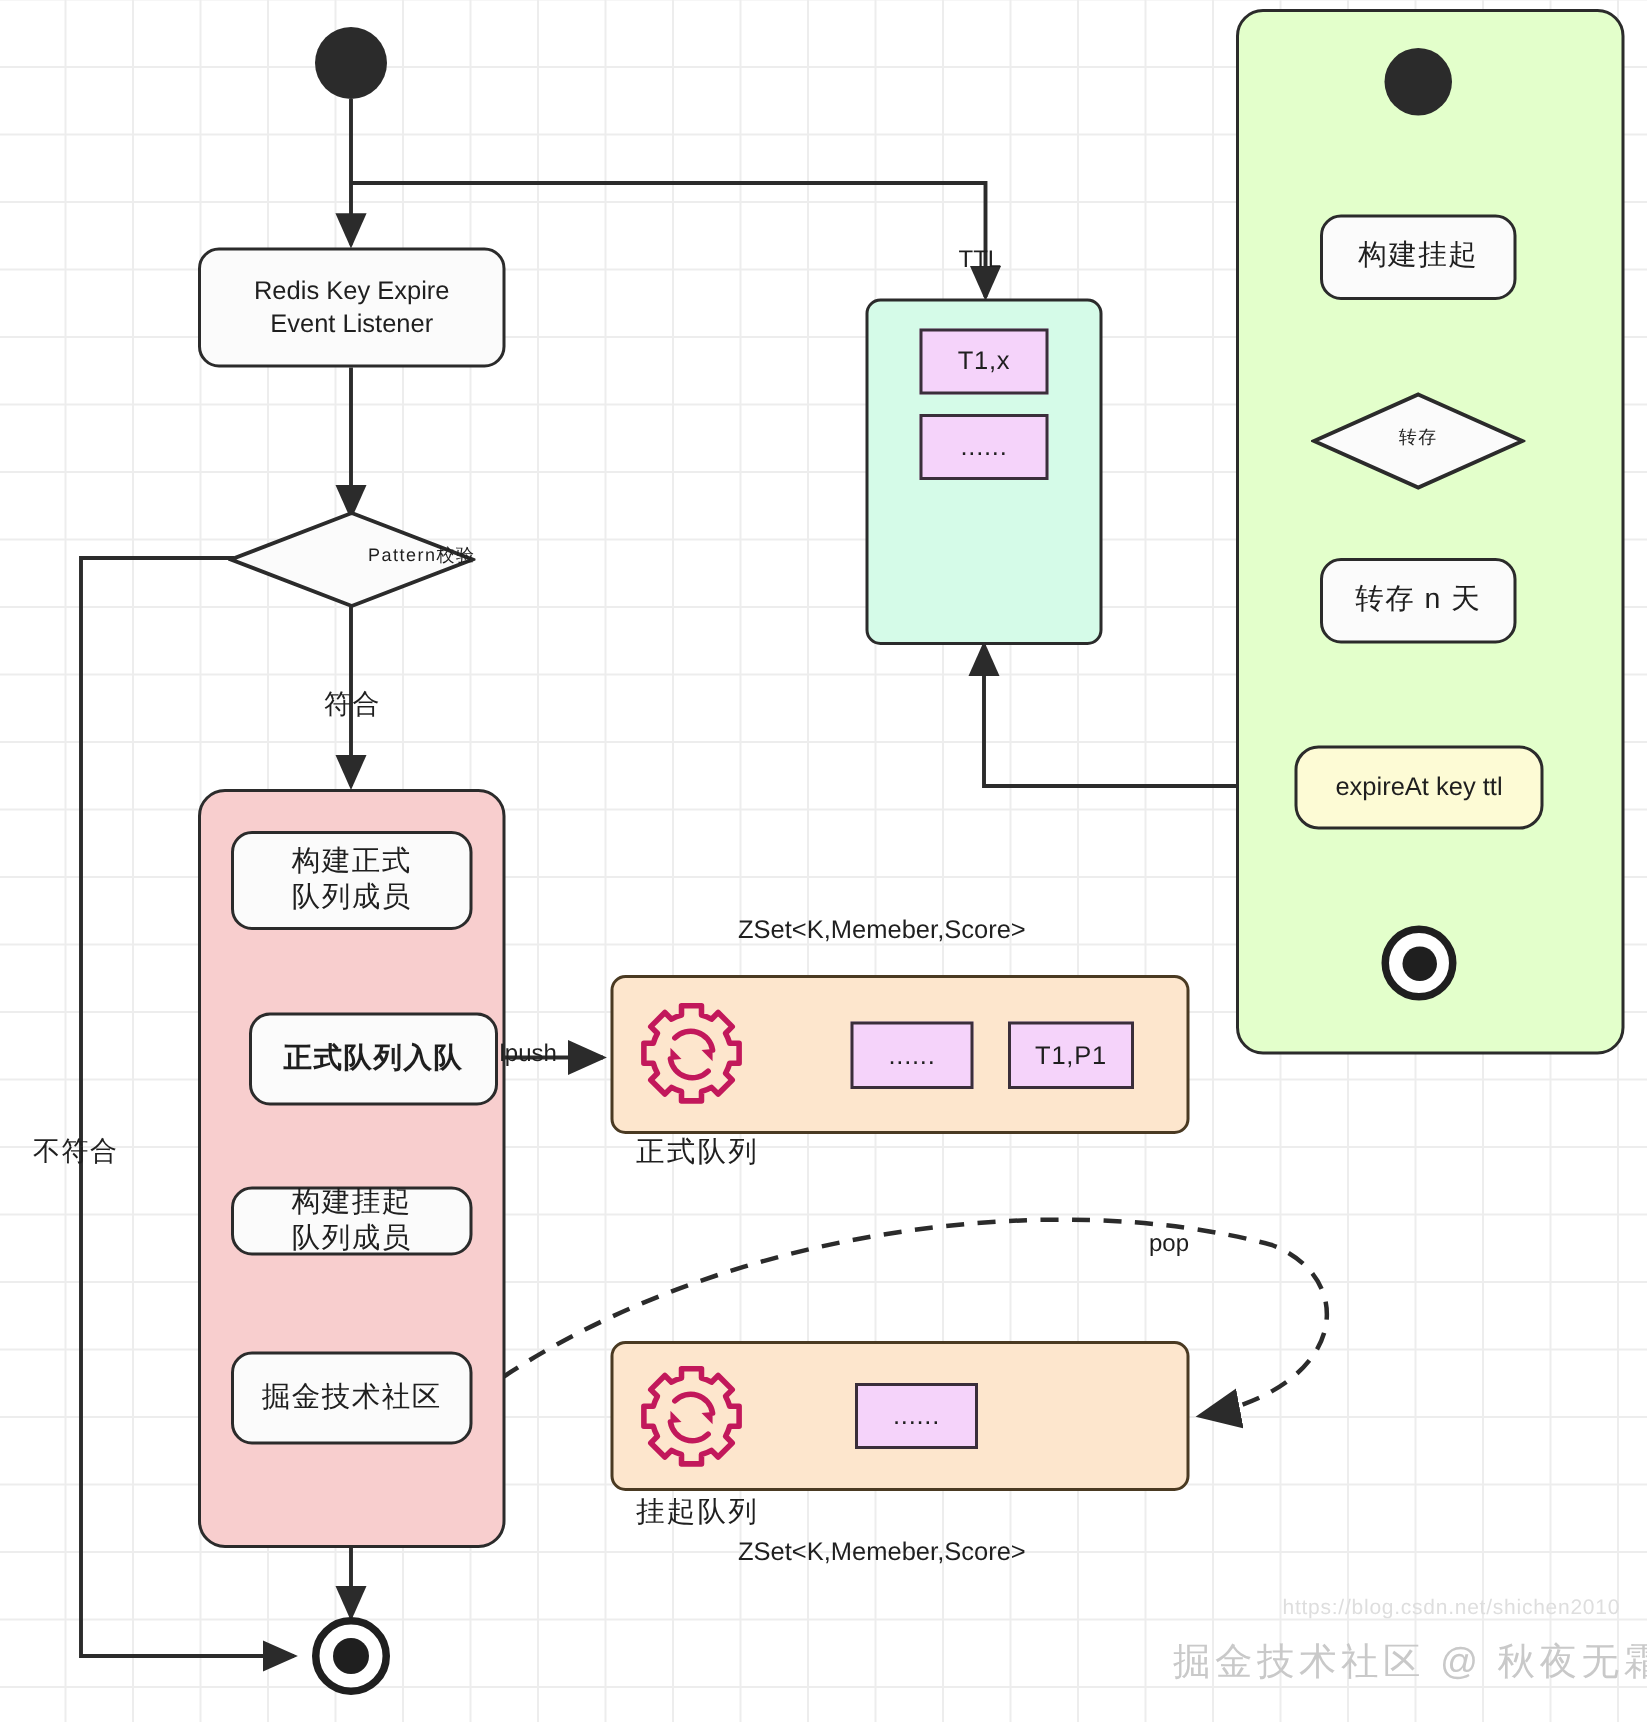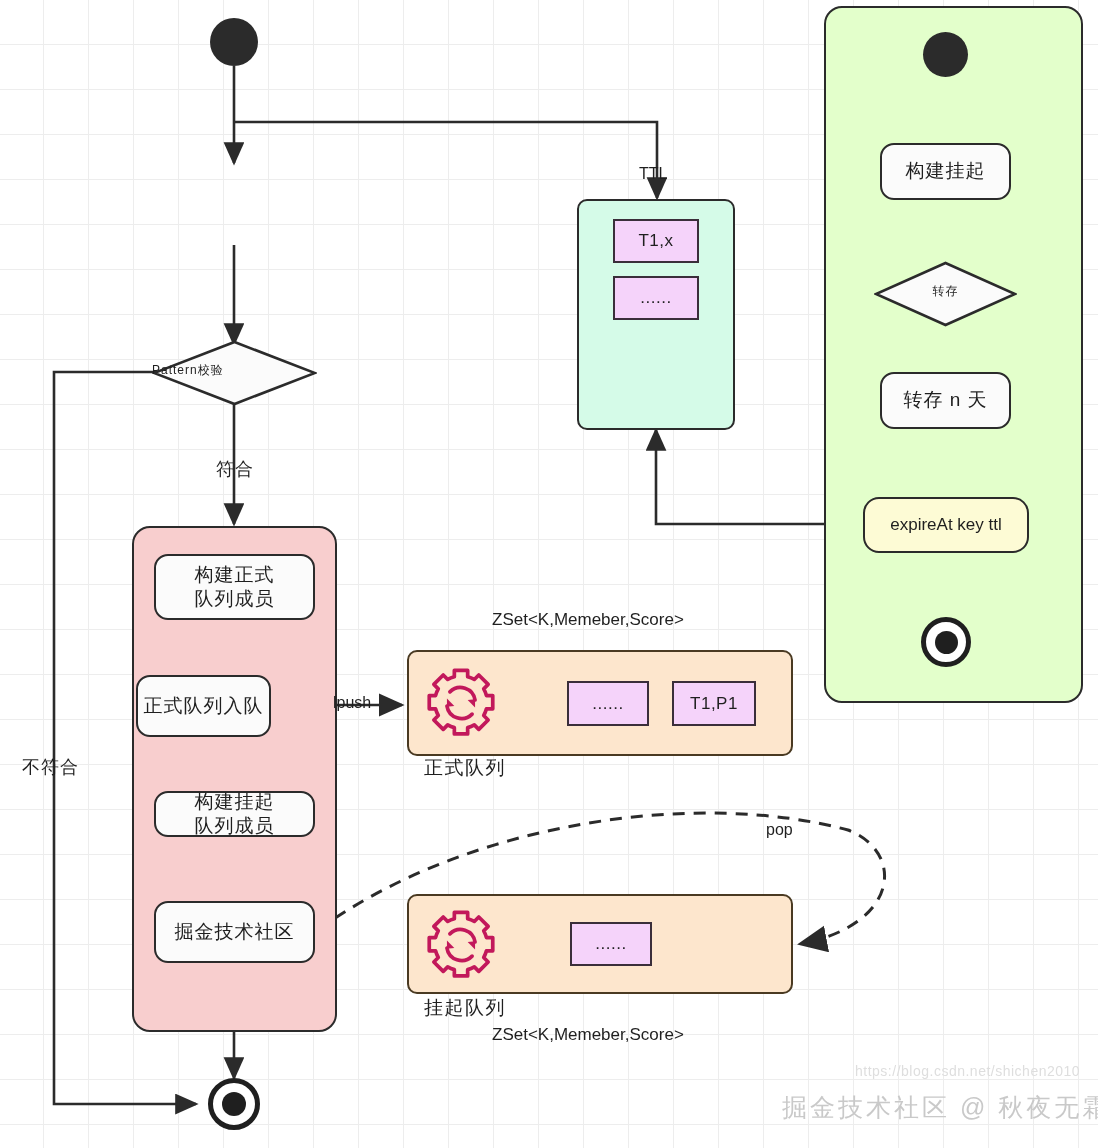--- a/index.html
+++ b/index.html
@@ -176,36 +176,38 @@
       <path d="M945,554 L945,615" marker-end="url(#arrow)"></path>
     </g>
 
     <g stroke="#2b2b2b" stroke-width="3" fill="none" stroke-dasharray="12,9">
       <path d="M318,930 C470,820 700,790 848,830 C905,852 900,925 800,944" marker-end="url(#arrow-big)"></path>
     </g>
   </svg>
 
   <div class="start-dot" style="left:210px; top:18px; width:48px; height:48px;"></div>
 
+  <div class="node rbox" style="left:132px; top:165px; width:205px; height:80px;">Redis Key Expire
+Event Listener</div>
 
   <svg style="position:absolute; left:152px; top:340px; width:165px; height:66px;" viewBox="0 0 165 66" xmlns="http://www.w3.org/2000/svg">
     <polygon points="82.5,2 163,33 82.5,64 2,33" fill="#fbfbfb" stroke="#2b2b2b" stroke-width="2.6"></polygon>
   </svg>
-  <div class="diamond-label" style="left:152px; top:362px; width:165px; text-align:left;">Pattern校验</div>
+  <div class="diamond-label" style="left:152px; top:362px; width:165px; text-align:right;">Pattern校验</div>
 
   <div class="edge-label cn" style="left:216px; top:457px;">符合</div>
 
   <div class="edge-label cn" style="left:22px; top:755px;">不符合</div>
 
   <div class="container-box pink-container" style="left:132px; top:526px; width:205px; height:506px;"></div>
 
   <div class="node rbox cn" style="left:154px; top:554px; width:161px; height:66px;">构建正式
 队列成员</div>
 
-  <div class="node rbox cn" style="left:136px; top:675px; width:135px; height:62px;">正式队列入队</div>
+  <div class="node rbox cn" style="left:166px; top:675px; width:166px; height:62px;font-weight:bold;">正式队列入队</div>
 
   <div class="node rbox cn" style="left:154px; top:791px; width:161px; height:46px;">构建挂起
 队列成员</div>
 
   <div class="node rbox cn" style="left:154px; top:901px; width:161px; height:62px;">掘金技术社区</div>
 
   <div class="end-ring" style="left:208px; top:1078px; width:52px; height:52px;">
     <div class="inner" style="width:24px; height:24px;"></div>
   </div>
 

